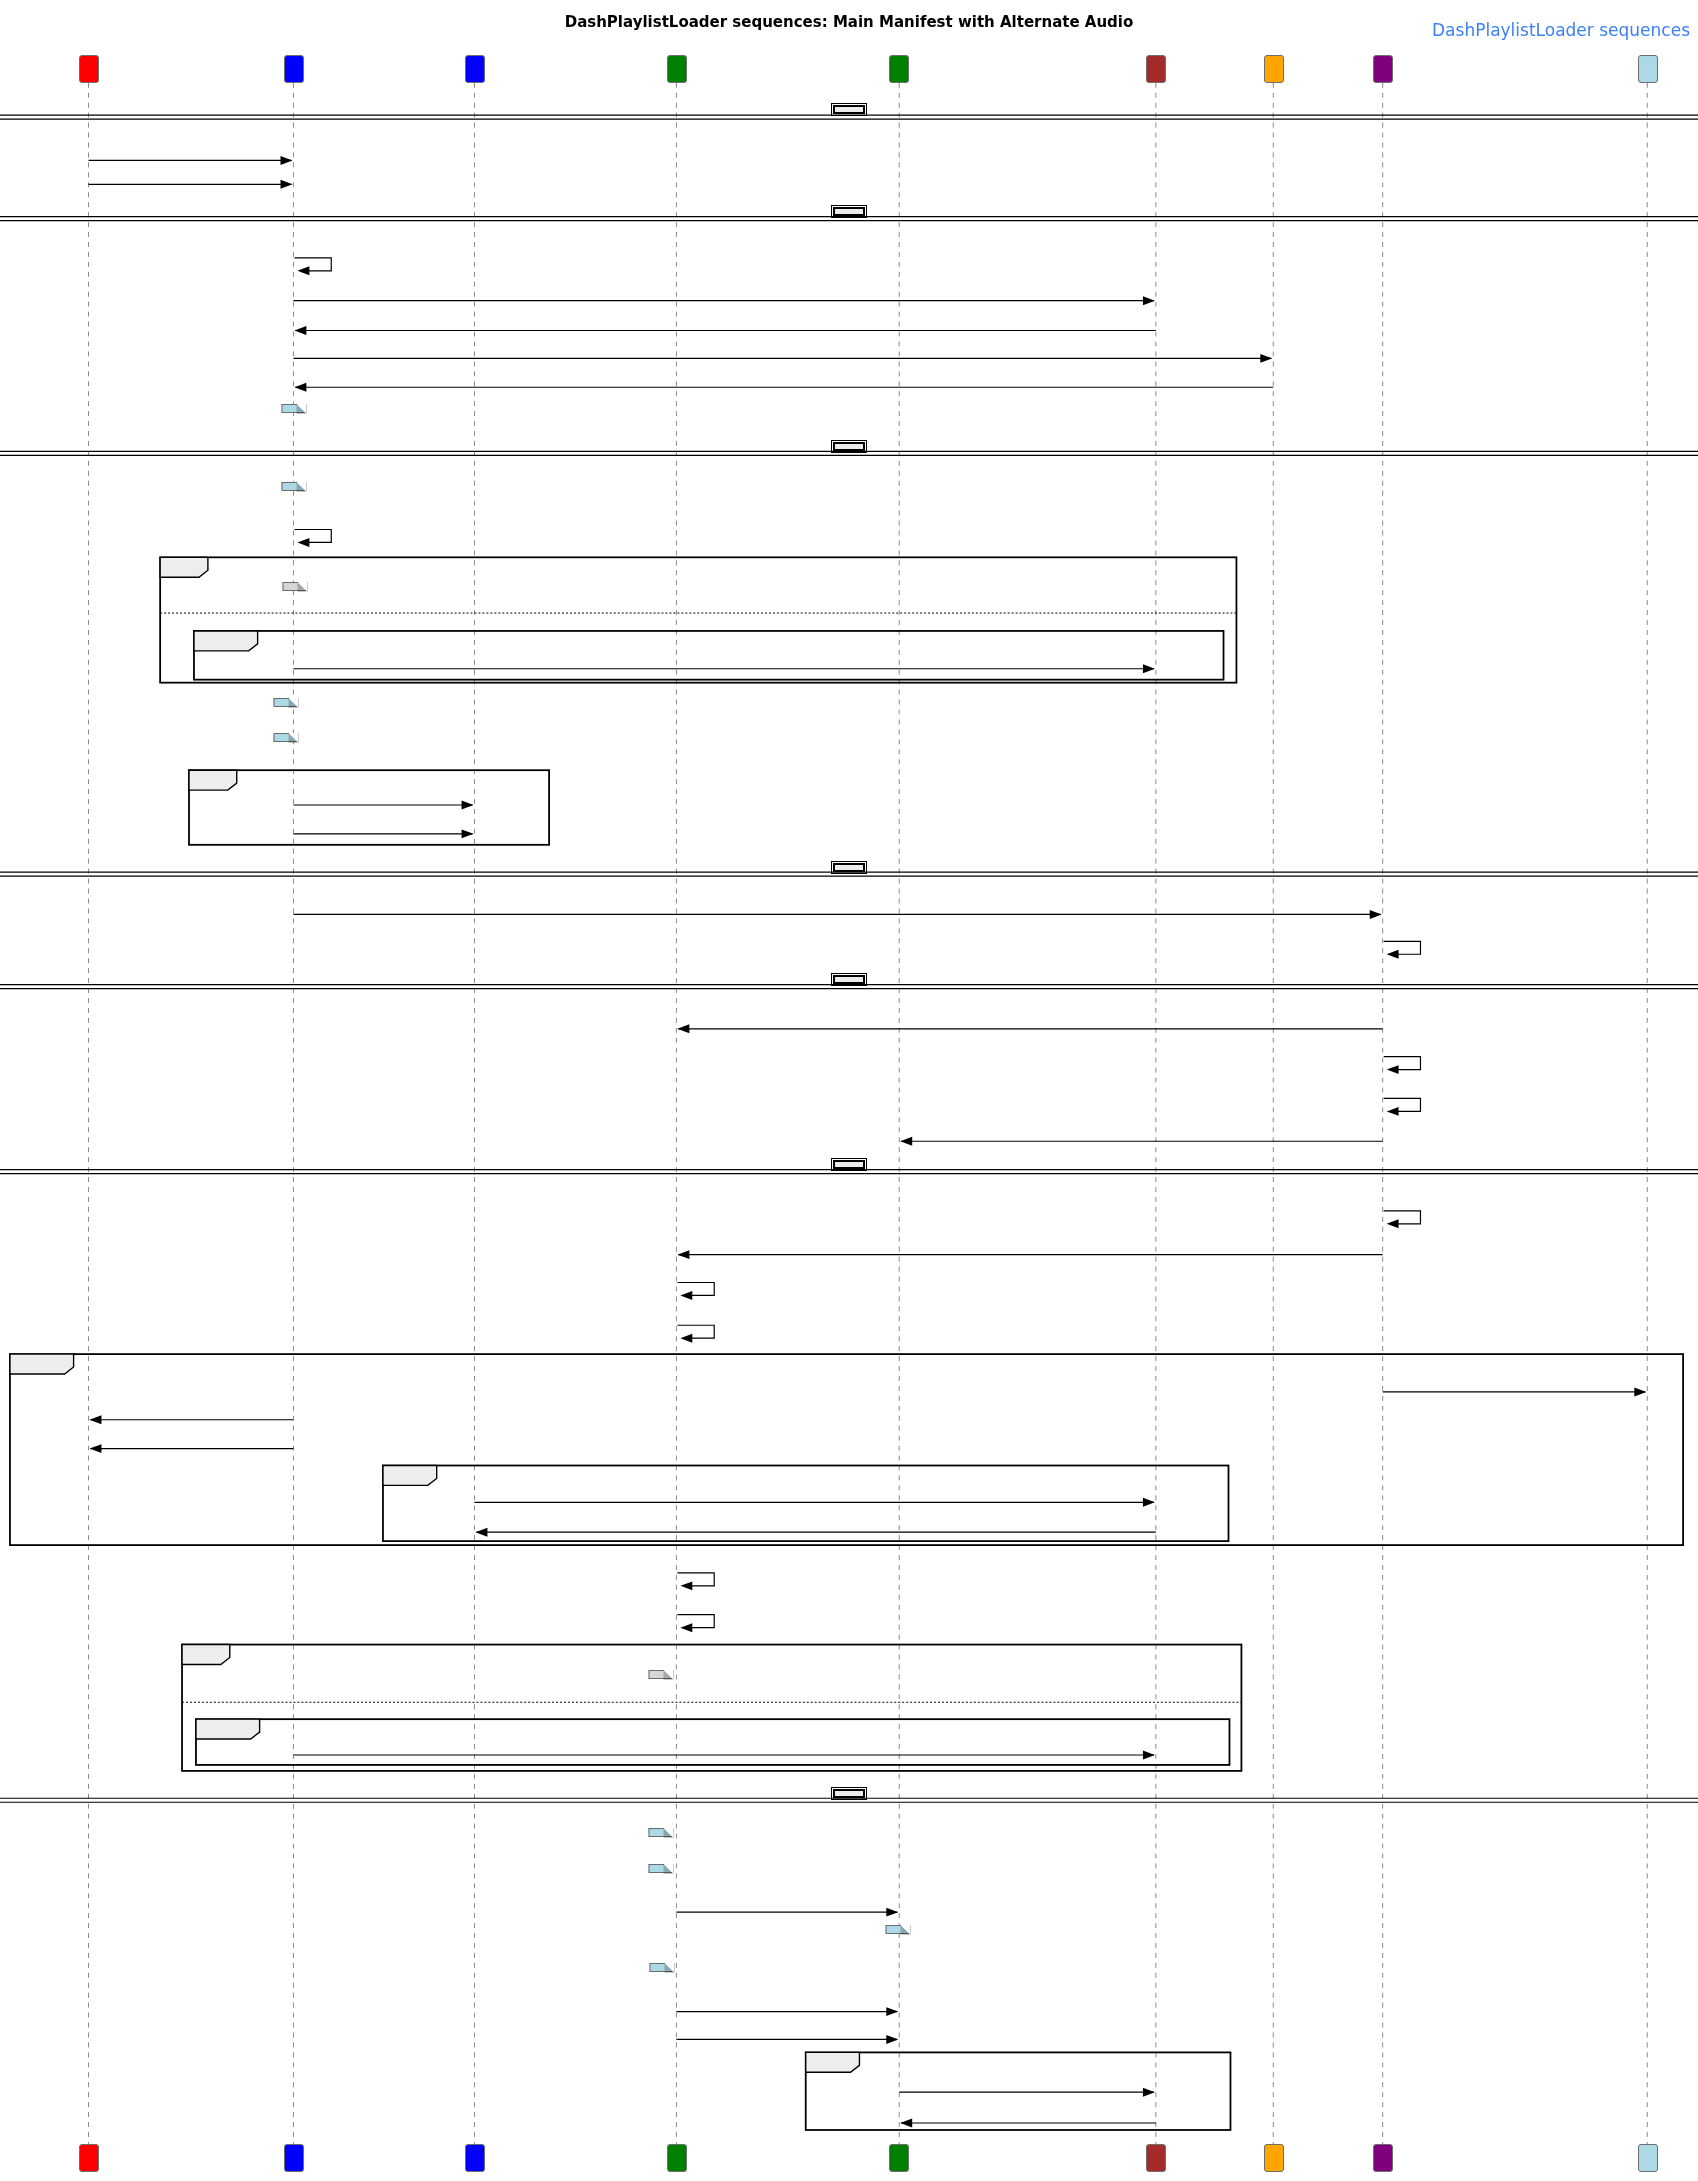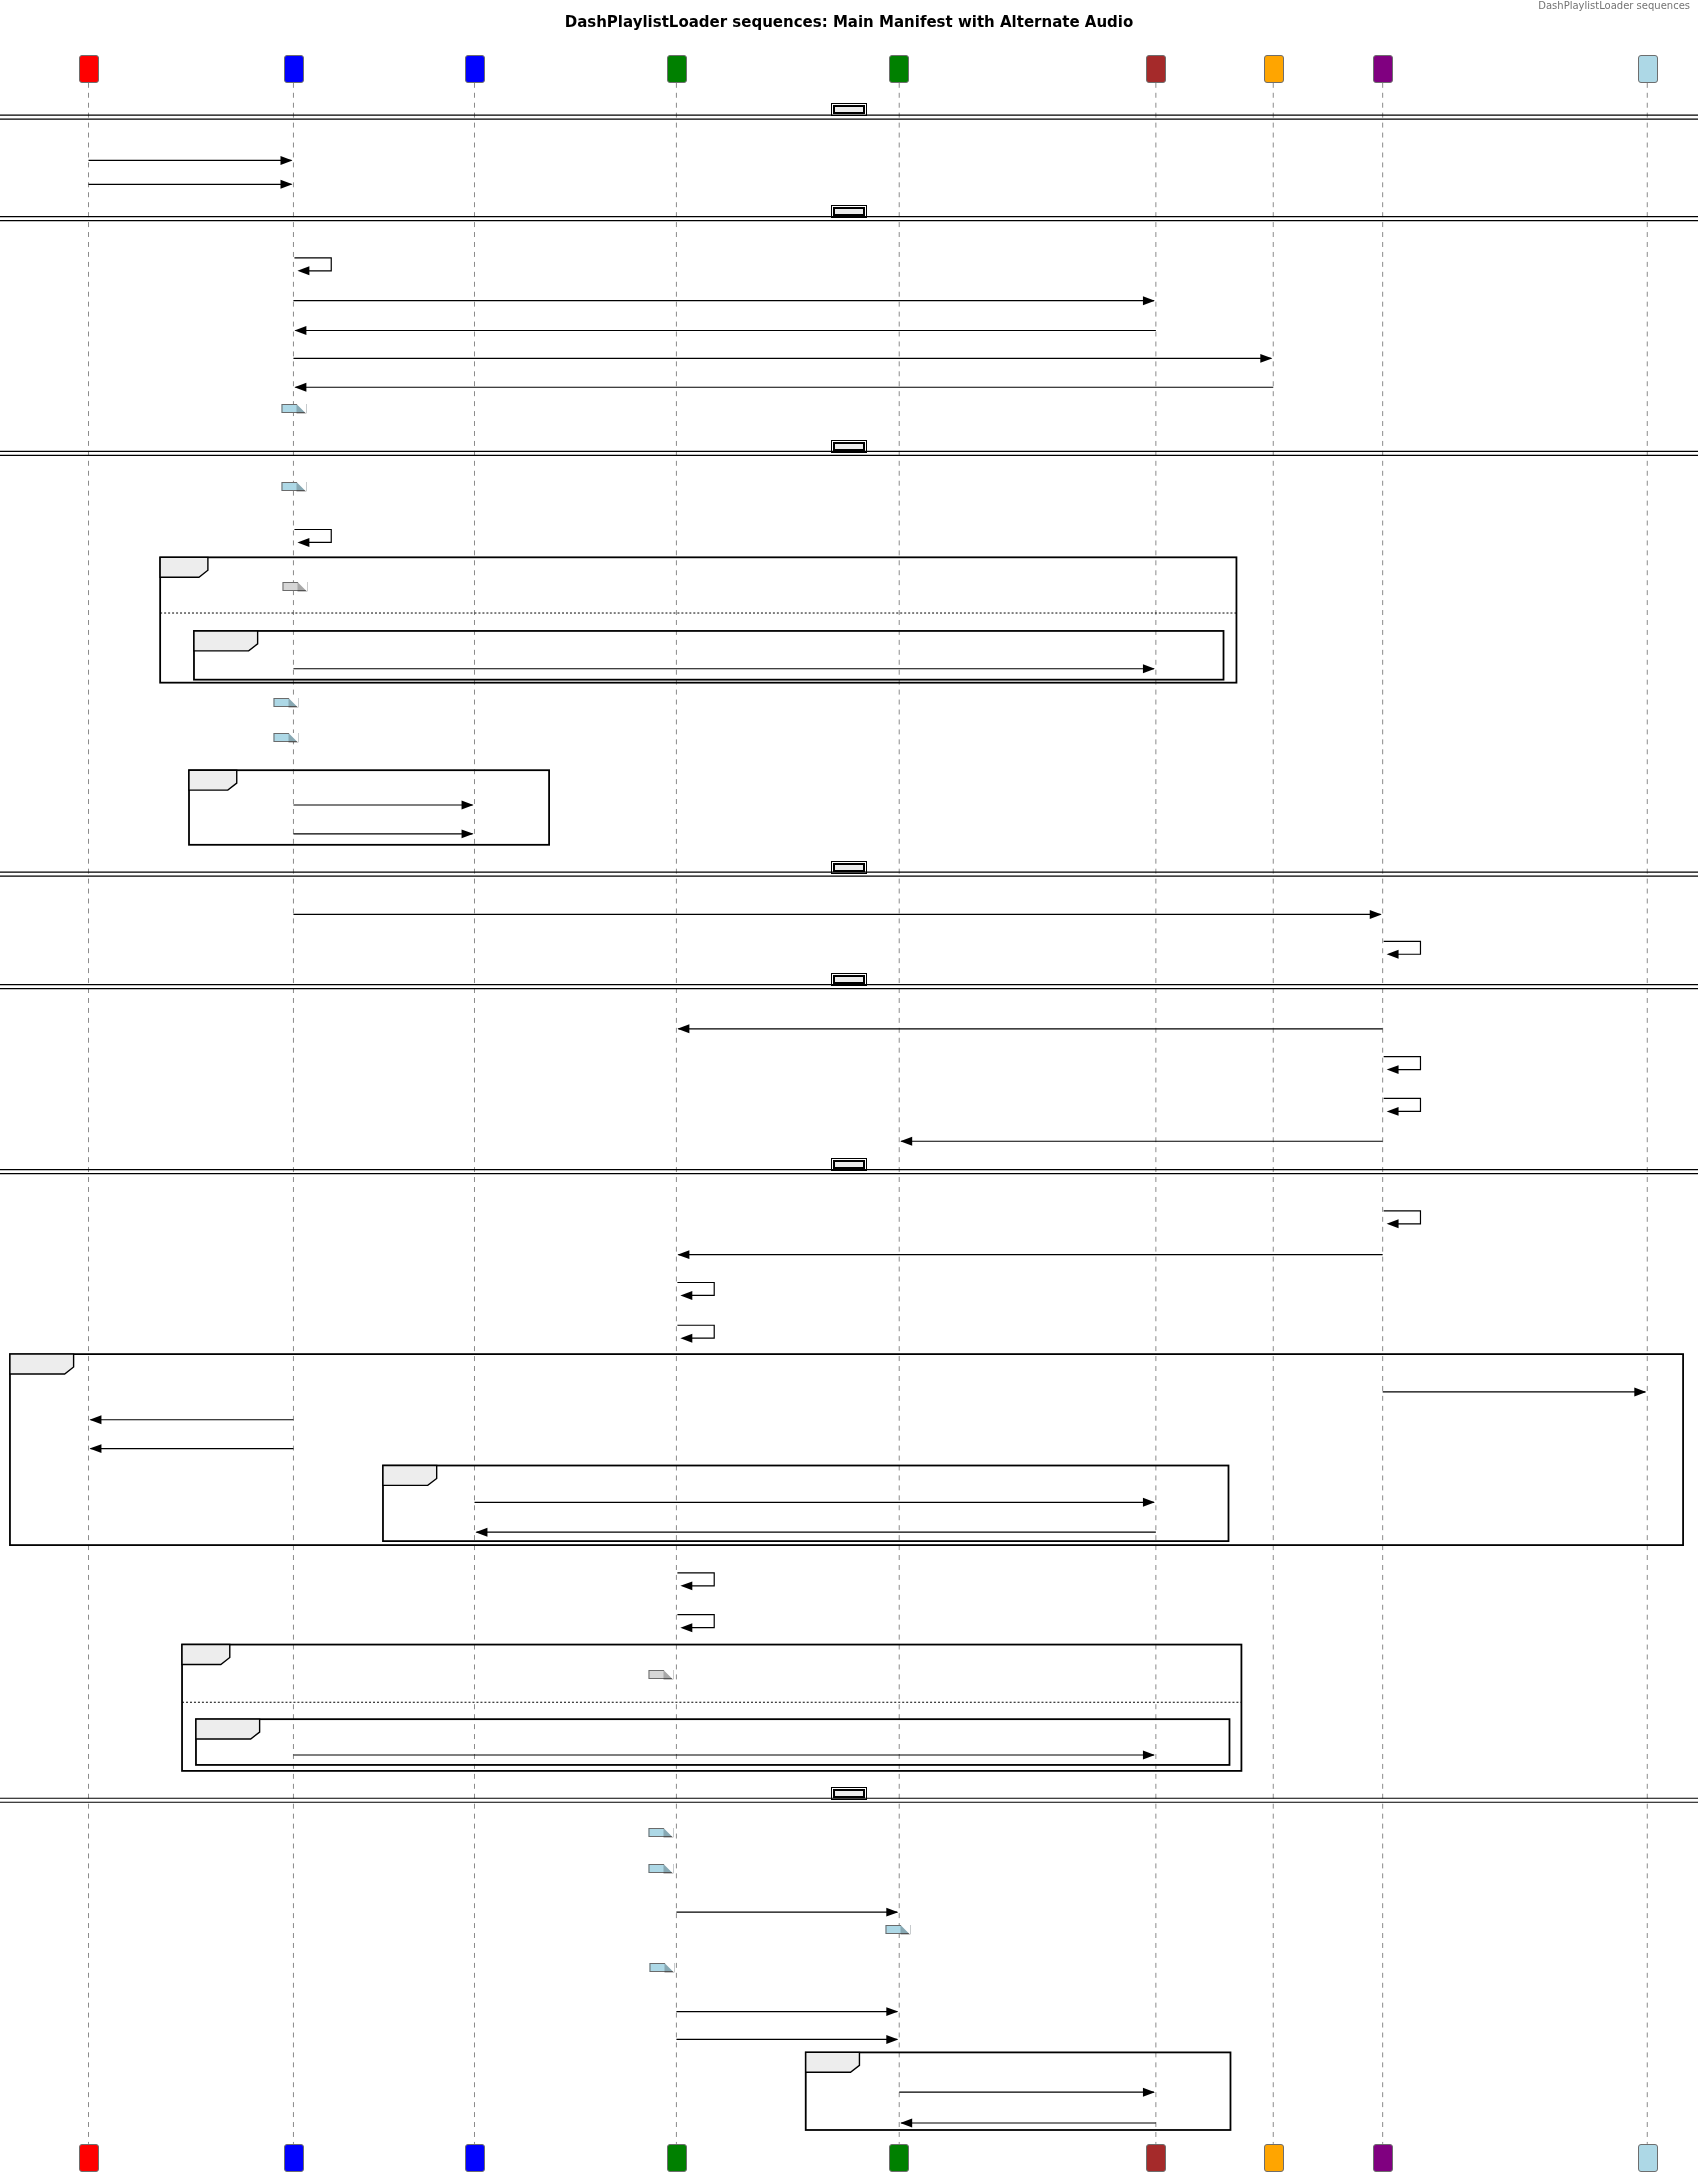--- a/index.html
+++ b/index.html
@@ -1,19 +1,19 @@
 <!DOCTYPE html>
 <html><head>
 <meta charset="utf-8">
 <style>
   html,body{margin:0;padding:0;background:#fff;}
   body{font-family:"DejaVu Sans","Liberation Sans",sans-serif;}
   #diagram{position:relative;width:1698px;height:2181px;background:#fff;overflow:hidden;}
   #diagram svg{position:absolute;left:0;top:0;}
-  .corner-label{position:absolute;top:0;right:8px;font-size:10px;color:#737373;}
+  .corner-label{position:absolute;top:20px;right:8px;font-size:17px;color:#3b82f6;}
   .title{position:absolute;top:13px;left:849px;transform:translateX(-50%);font-size:15px;font-weight:bold;color:#000;}
   .participant{position:absolute;transform:translateX(-50%);height:26px;line-height:26px;
     padding:0 9px;border:1px solid #6e6e6e;border-radius:3px;font-size:14px;color:#000;}
   .divider-label{position:absolute;transform:translateX(-50%);background:#EBEBEB;color:#000;
     border:2px solid #000;outline:1px solid #000;outline-offset:1px;font-size:13.4px;font-weight:bold;
     padding:2px 14px 3px;}
   .msg-label{position:absolute;font-size:13px;color:#000;white-space:nowrap;}
   .note{position:absolute;transform:translateX(-50%);font-size:13px;color:#000;
     border:1px solid #6b6b6b;padding:3px 14px 4px 9px;white-space:nowrap;}
   .note .fold{content:"";position:absolute;top:-1px;right:-1px;width:0;height:0;

